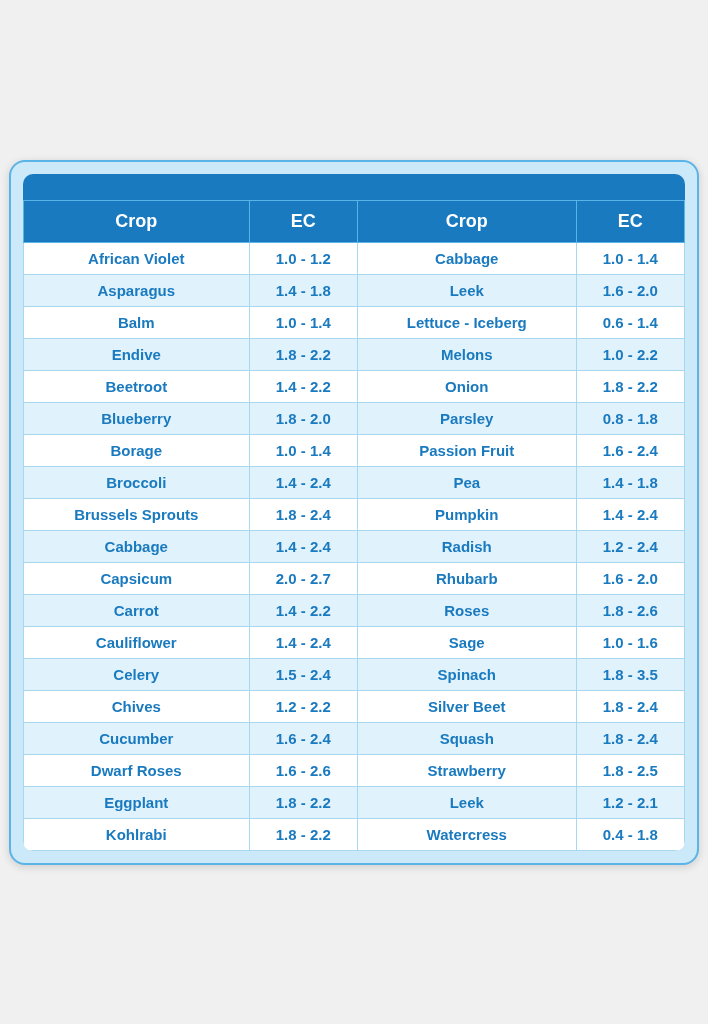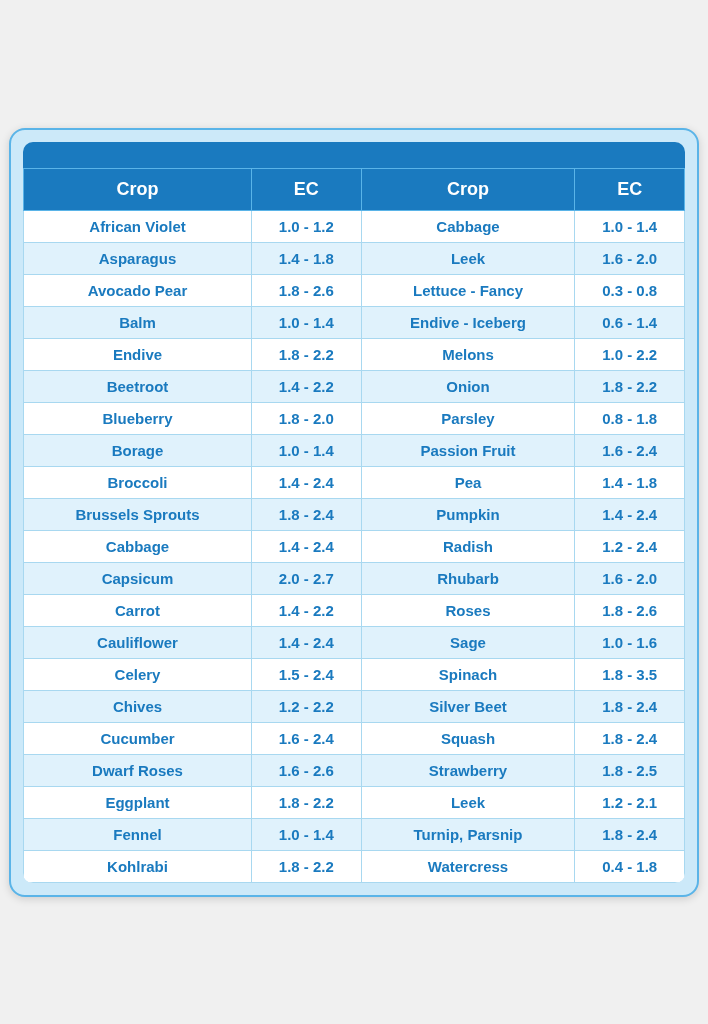--- a/index.html
+++ b/index.html
@@ -84,29 +84,23 @@
             <td>Cabbage</td>
             <td>1.0 - 1.4</td>
           </tr>
           <tr>
             <td>Asparagus</td>
             <td>1.4 - 1.8</td>
             <td>Leek</td>
             <td>1.6 - 2.0</td>
           </tr>
           <tr>
-            <td>Avocado Pear</td>
-            <td>1.8 - 2.6</td>
-            <td>Lettuce - Fancy</td>
-            <td>0.3 - 0.8</td>
-          </tr>
-          <tr>
             <td>Balm</td>
             <td>1.0 - 1.4</td>
-            <td>Endive - Iceberg</td>
+            <td>Lettuce - Iceberg</td>
             <td>0.6 - 1.4</td>
           </tr>
           <tr>
             <td>Endive</td>
             <td>1.8 - 2.2</td>
             <td>Melons</td>
             <td>1.0 - 2.2</td>
           </tr>
           <tr>
             <td>Beetroot</td>
@@ -184,26 +178,20 @@
             <td>Dwarf Roses</td>
             <td>1.6 - 2.6</td>
             <td>Strawberry</td>
             <td>1.8 - 2.5</td>
           </tr>
           <tr>
             <td>Eggplant</td>
             <td>1.8 - 2.2</td>
             <td>Leek</td>
             <td>1.2 - 2.1</td>
-          </tr>
-          <tr>
-            <td>Fennel</td>
-            <td>1.0 - 1.4</td>
-            <td>Turnip, Parsnip</td>
-            <td>1.8 - 2.4</td>
           </tr>
           <tr>
             <td>Kohlrabi</td>
             <td>1.8 - 2.2</td>
             <td>Watercress</td>
             <td>0.4 - 1.8</td>
           </tr>
         </tbody>
     </table>
   </div>

